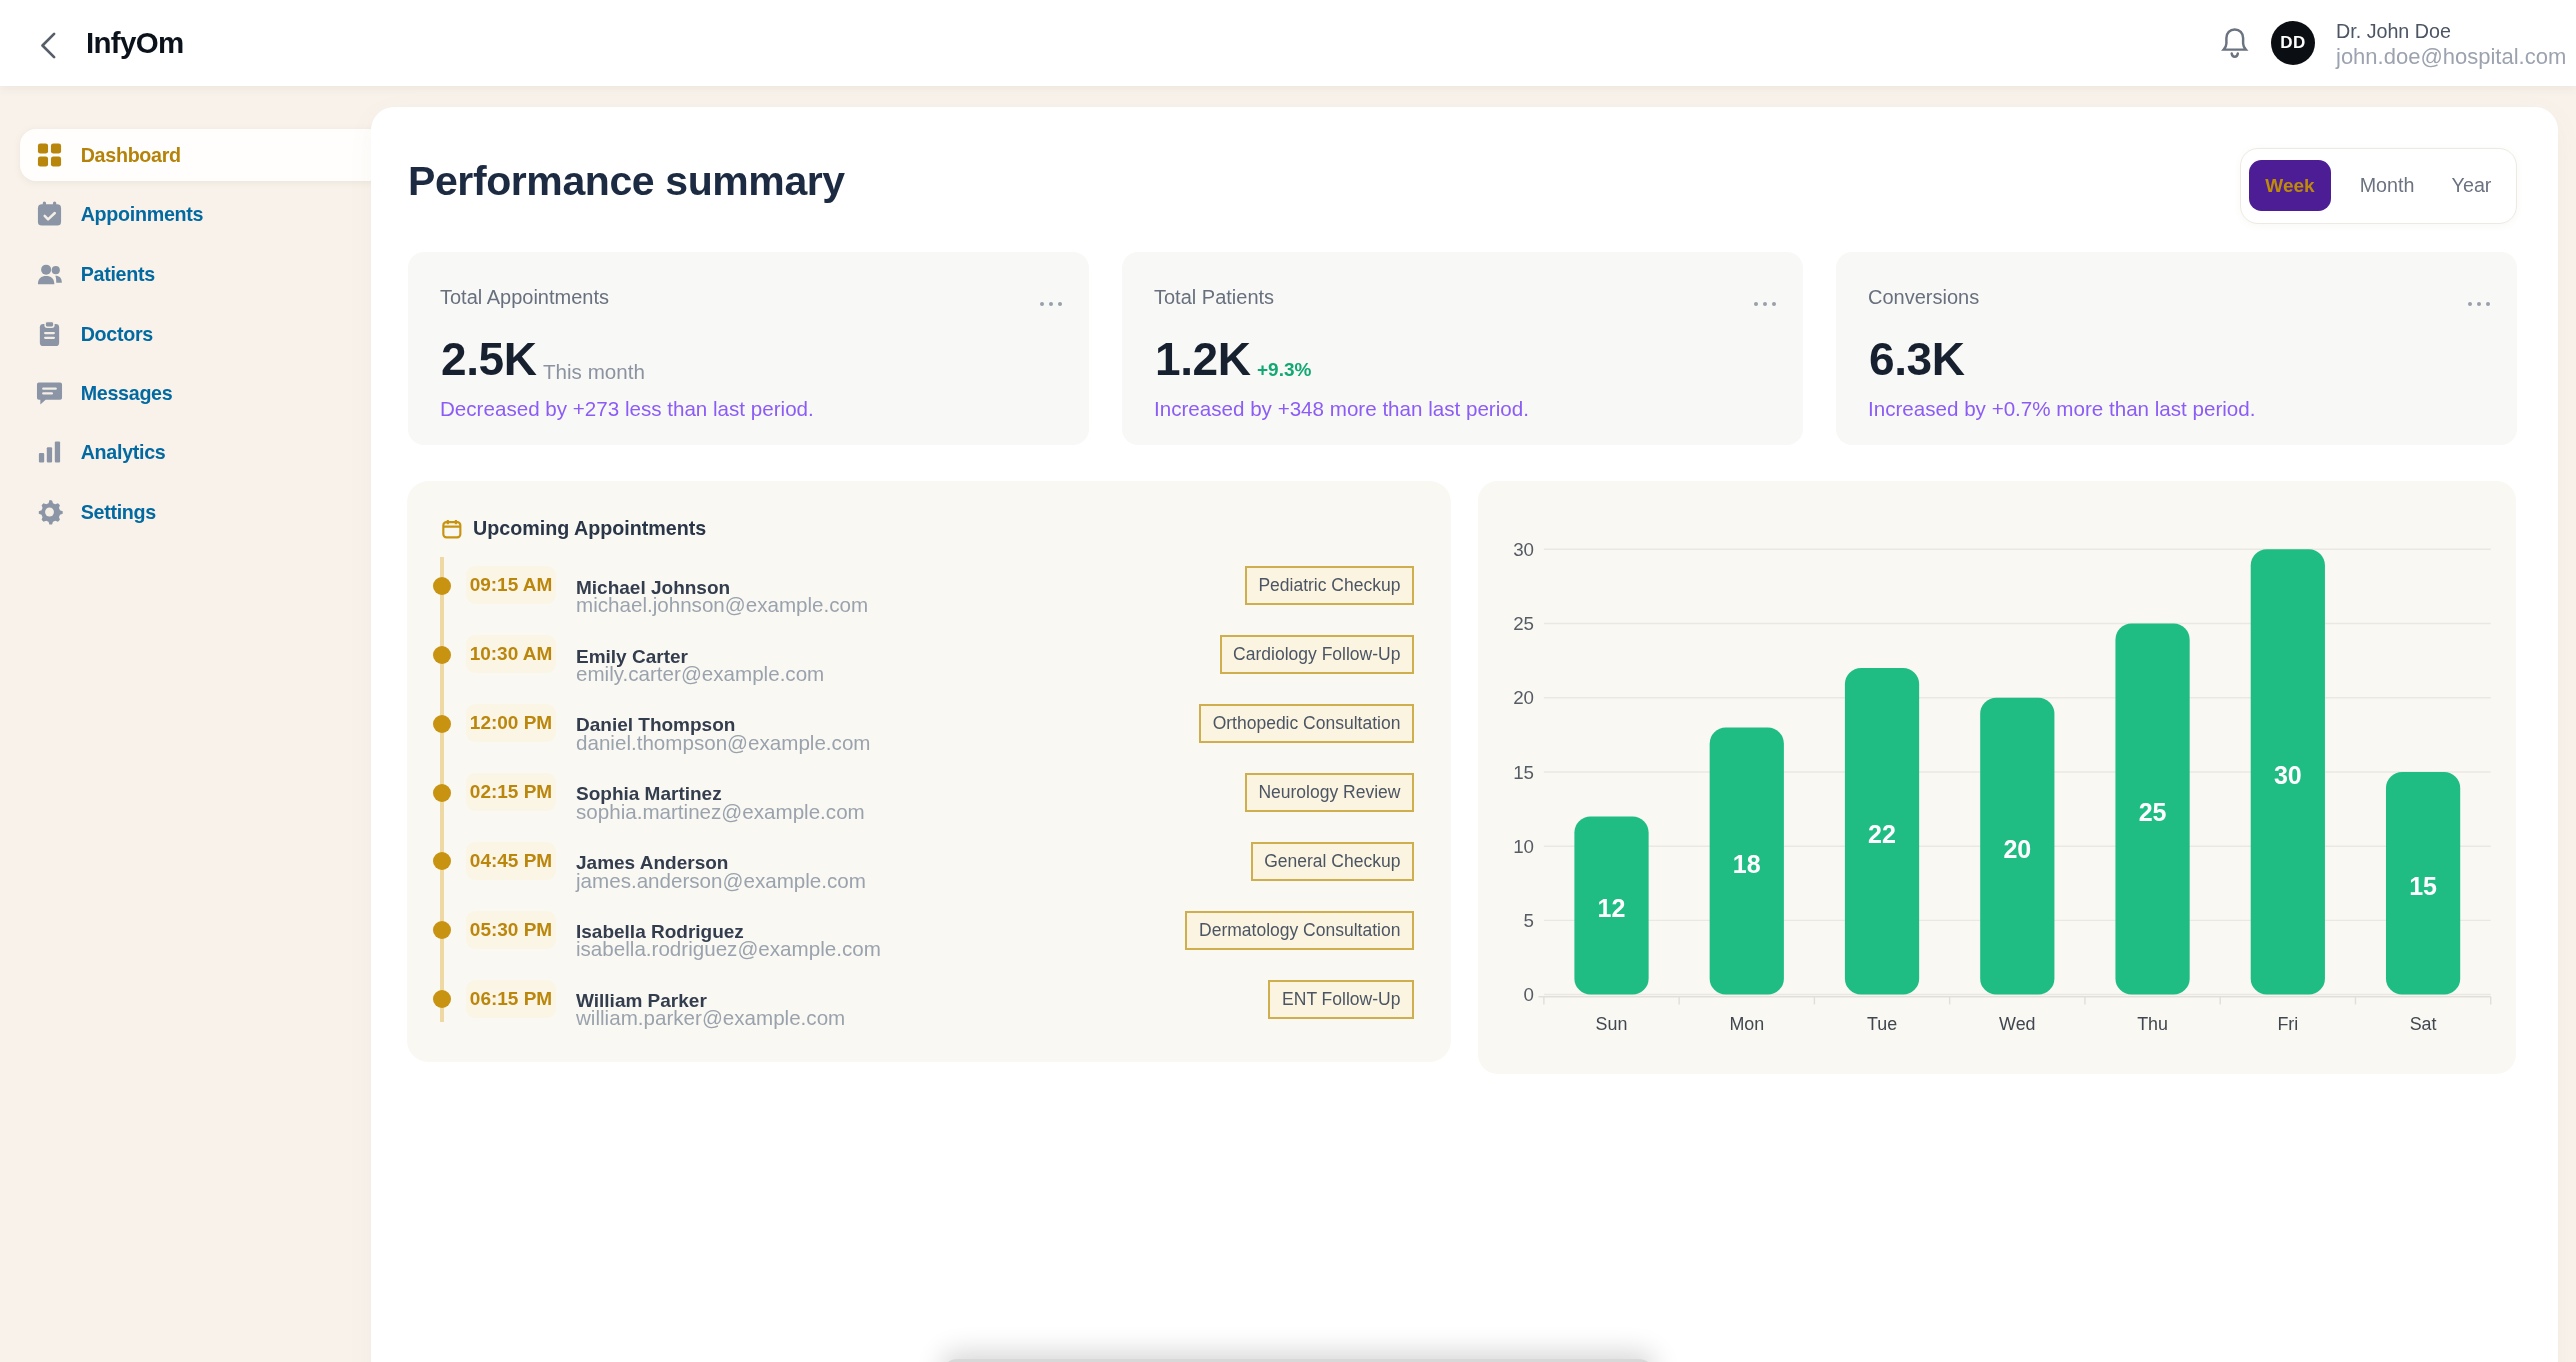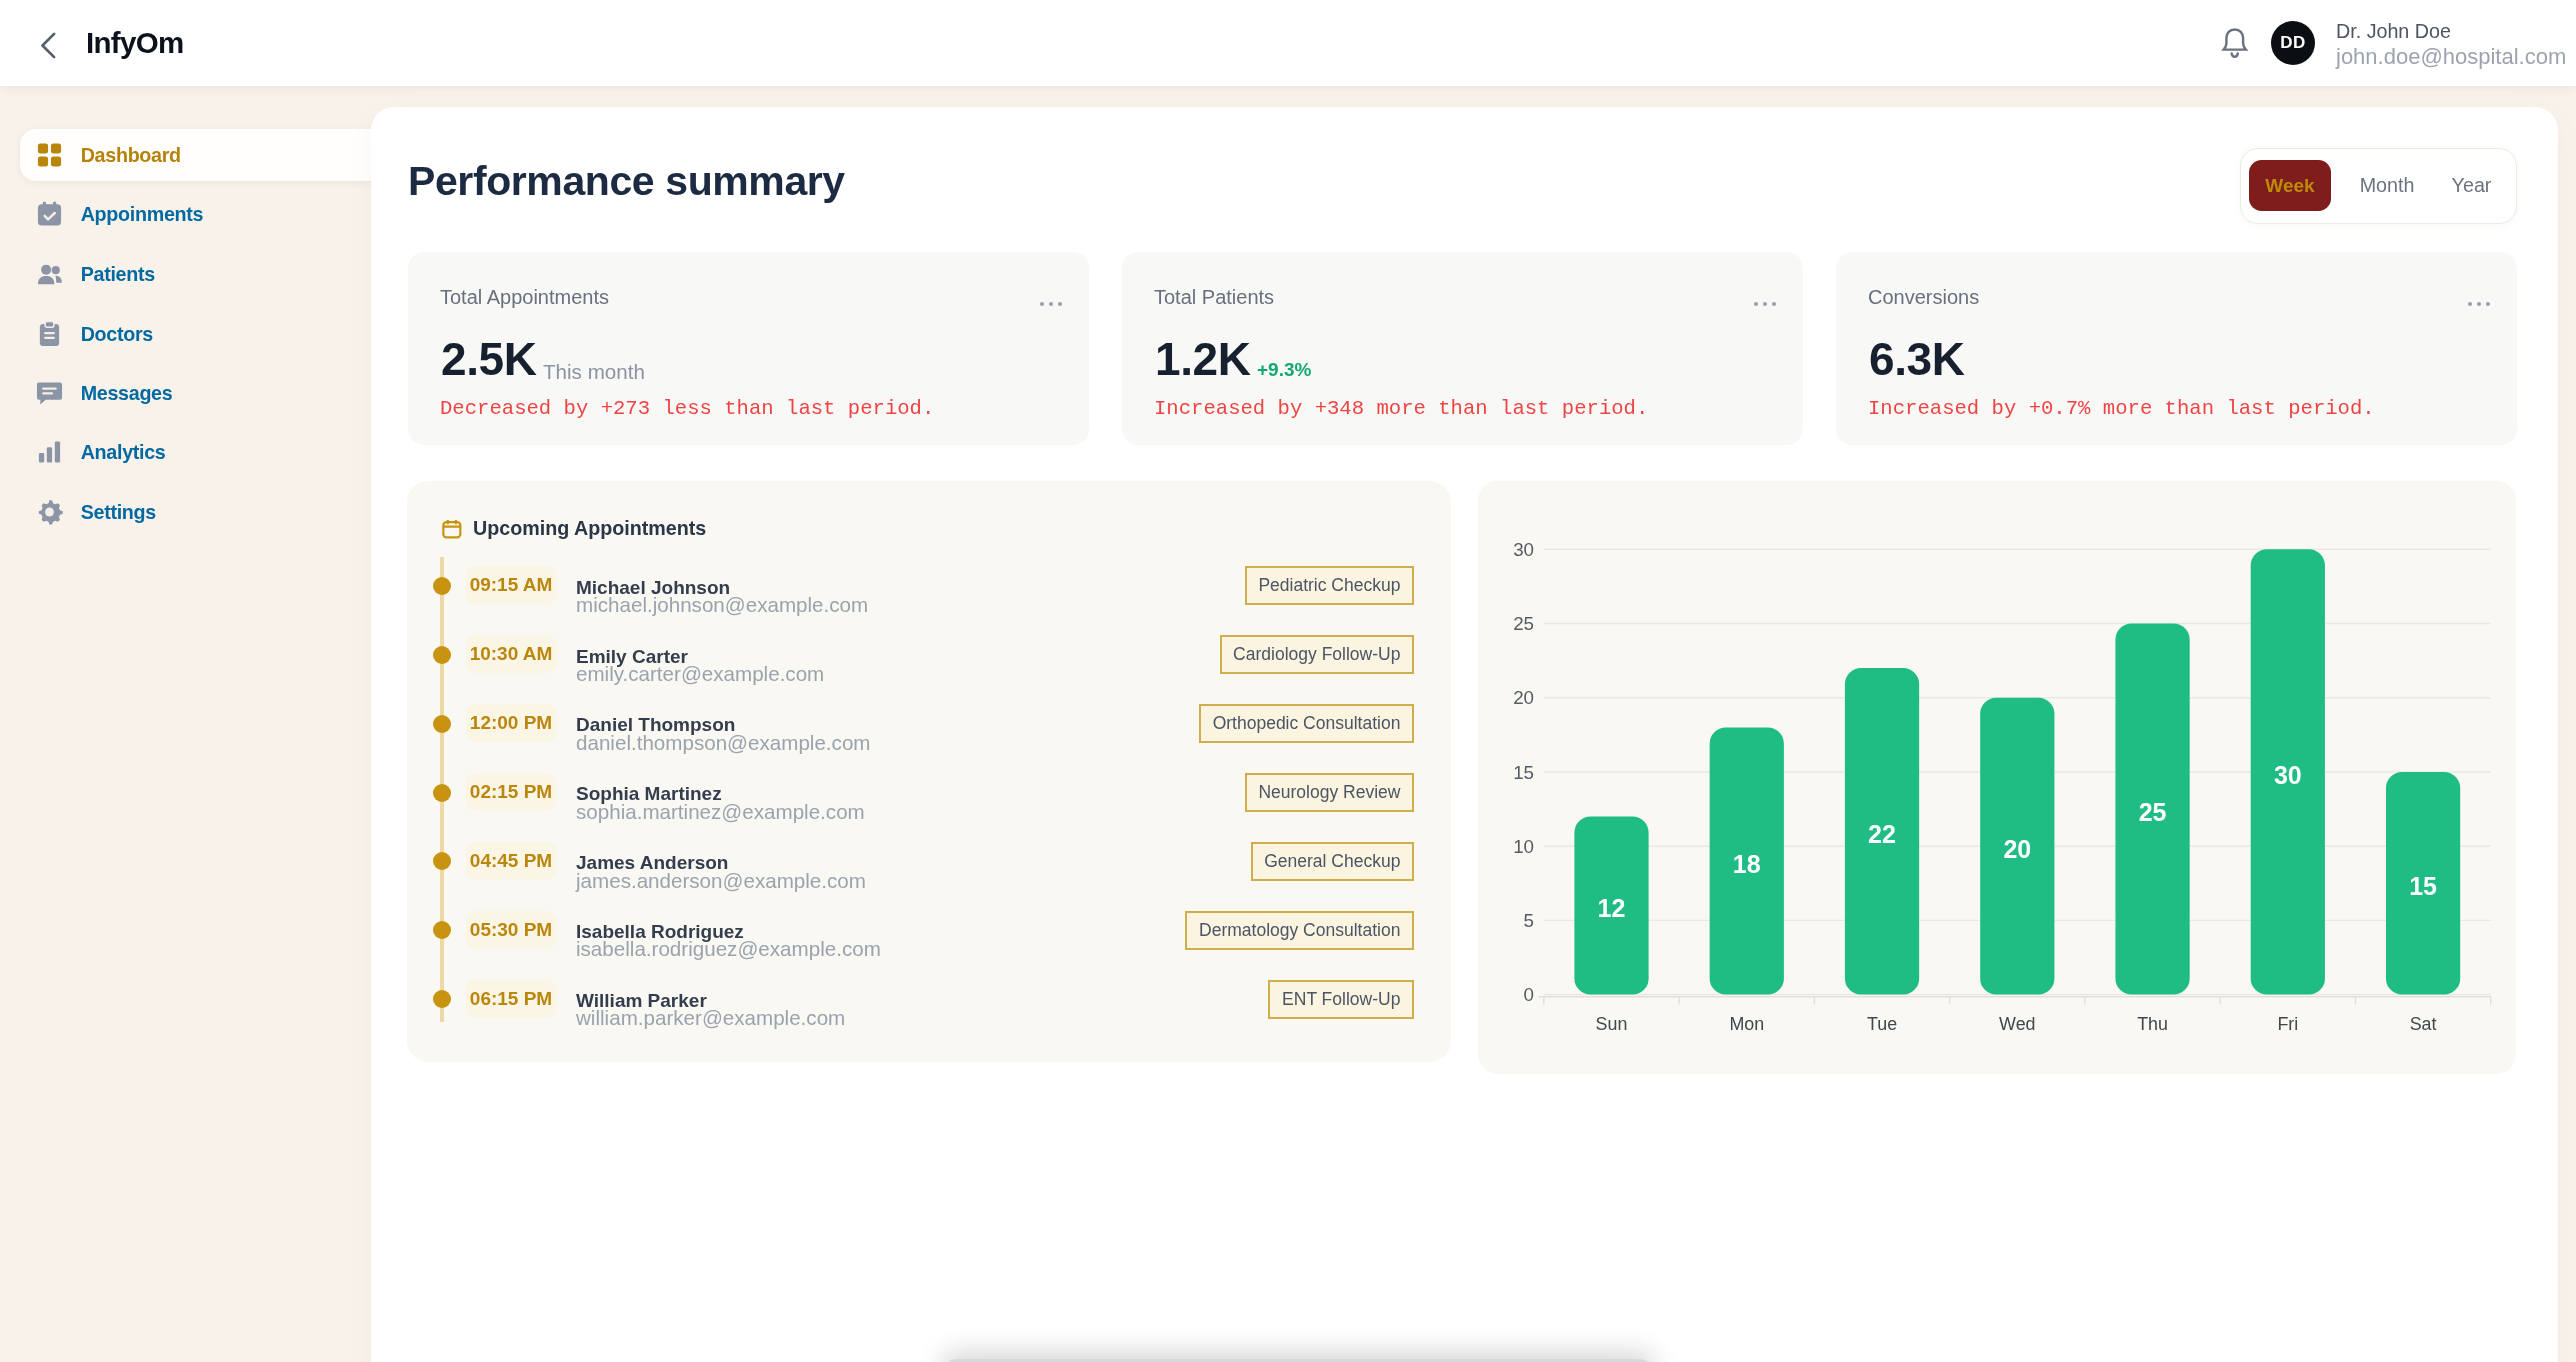--- a/index.html
+++ b/index.html
@@ -15,31 +15,31 @@
 #avatar { position:absolute; left:2271px; top:20.6px; width:44px; height:44px; border-radius:50%; background:#0b0e13; color:#fff; font-size:17px; font-weight:700; text-align:center; line-height:44px; letter-spacing:0.4px; }
 #sidebar { position:absolute; left:0; top:86px; width:371px; }
 .sitem { position:absolute; left:19.7px; width:364px; height:52px; }
 .sitem .ic { position:absolute; left:16px; top:50%; transform:translateY(-50%); width:27px; height:27px; }
 .sitem .lbl { position:absolute; left:61px; top:50%; transform:translateY(-50%); font-size:19.7px; font-weight:700; color:#0369a1; letter-spacing:-0.3px; white-space:nowrap; }
 .sitem.active { background:#fffefc; border-radius:16px; box-shadow:0 1.8px 7.2px rgba(150,130,90,0.10); }
 .sitem.active .lbl { color:#b5830a; }
 #panel { position:absolute; left:371px; top:107px; width:2187px; height:1307px; background:#ffffff; border-radius:23px; box-shadow:0 7.2px 27px rgba(120,110,90,0.05); }
 #heading { position:absolute; left:408px; top:159px; font-size:41px; line-height:45px; font-weight:700; color:#1c2a42; letter-spacing:-0.4px; }
 #toggle { position:absolute; left:2240px; top:148px; width:277px; height:76px; background:#fff; border:1.8px solid #edeae3; border-radius:18px; box-shadow:0 1.8px 7.2px rgba(150,130,90,0.06); }
-#toggle .wk { position:absolute; left:8px; top:10.7px; width:82px; height:51px; background:#7f1d1d; border-radius:12.5px; text-align:center; line-height:51px; font-size:19px; font-weight:700; color:#bd8a09; }
+#toggle .wk { position:absolute; left:8px; top:10.7px; width:82px; height:51px; background:#4c1d95; border-radius:12.5px; text-align:center; line-height:51px; font-size:19px; font-weight:700; color:#bd8a09; }
 #toggle .mo { position:absolute; left:101px; top:0; width:90px; height:73px; text-align:center; line-height:73px; font-size:19.7px; color:#6b7280; }
 #toggle .yr { position:absolute; left:192px; top:0; width:77px; height:73px; text-align:center; line-height:73px; font-size:19.7px; color:#6b7280; }
 .scard { position:absolute; top:252px; width:681px; height:193px; background:#f8f8f6; border-radius:16px; }
 .scard .ttl { position:absolute; left:32px; top:34px; line-height:23px; font-size:20px; color:#68707e; }
 .scard .dots { position:absolute; top:43px; right:27px; }
 .scard .dots i { display:inline-block; width:4.5px; height:4.5px; border-radius:50%; background:#99a0ab; margin-left:4.5px; vertical-align:middle; }
 .scard .big { position:absolute; left:33px; top:84px; font-size:46px; line-height:47px; font-weight:700; color:#17202f; letter-spacing:-0.4px; }
 .scard .sub { position:absolute; top:108px; font-size:20.6px; color:#8b93a0; }
 .scard .subg { position:absolute; top:107px; font-size:19px; font-weight:700; color:#12a873; }
-.scard .gline { position:absolute; left:32px; top:145px; line-height:23px; font-size:20.6px; color:#ef4444;font-family:Liberation Mono, monospace; }
+.scard .gline { position:absolute; left:32px; top:145px; line-height:23px; font-size:20.6px; color:#8b5cf6; }
 #apptcard { position:absolute; left:407px; top:481px; width:1044px; height:581px; background:#f9f8f3; border-radius:21.5px; }
 #apptcard .hd { position:absolute; left:66px; top:36px; line-height:23px; font-size:19.7px; font-weight:700; color:#2a3647; }
 .tl-line { position:absolute; left:33px; top:76px; width:3.6px; height:465px; background:#eed9a4; }
 .row-dot { position:absolute; left:26px; width:18px; height:18px; border-radius:50%; background:#c79310; }
 .row-time { position:absolute; left:59px; width:90px; height:38px; background:#fbf5e6; border-radius:9px; font-size:19px; font-weight:700; color:#bb860c; line-height:38px; text-align:center; }
 .row-name { position:absolute; left:169px; font-size:19px; font-weight:700; color:#333d4d; line-height:21.5px;margin-top:7px; }
 .row-mail { position:absolute; left:169px; font-size:20.6px; color:#9aa3ad; line-height:23px; }
 .row-tag { position:absolute; height:39px; border:2.2px solid #cfae4e; background:#fbf4e1; border-radius:0; font-size:17.5px; color:#4b5563; line-height:35px; padding:0 11.6px; white-space:nowrap; }
 #chartcard { position:absolute; left:1478px; top:481px; width:1038px; height:593px; background:#f9f8f3; border-radius:19.7px; }
 #bblob { position:absolute; left:940px; top:1359px; width:716px; height:36px; background:#d8d8d8; border-radius:18px; box-shadow:0 -7.2px 27px rgba(0,0,0,0.16); }

